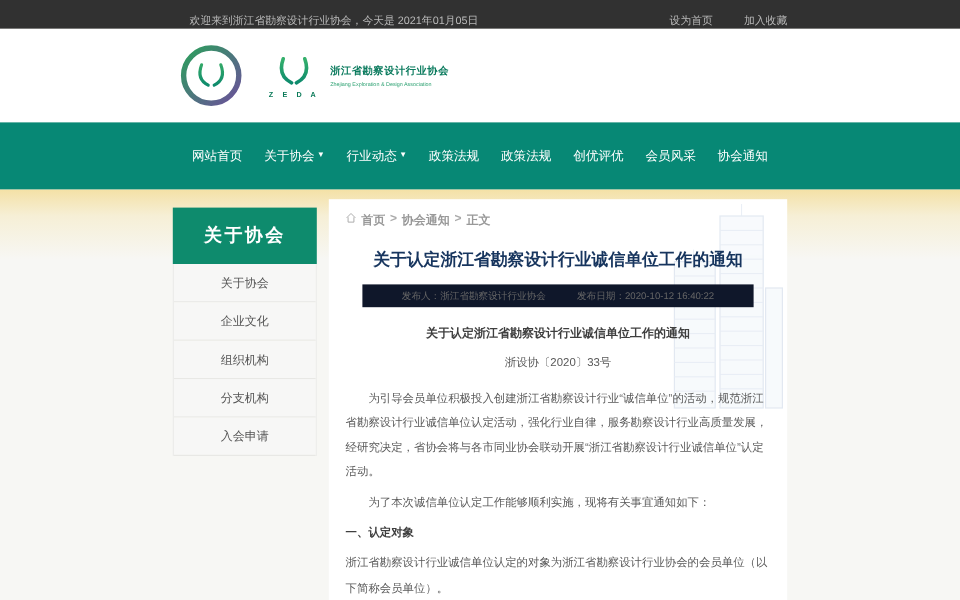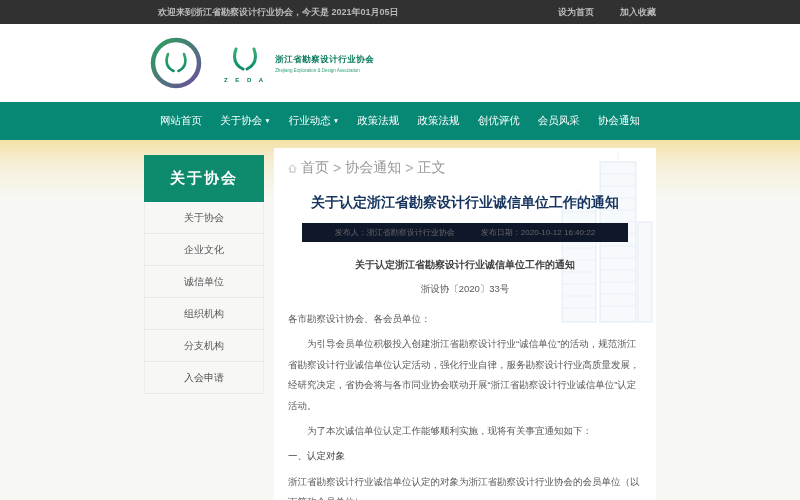--- a/index.html
+++ b/index.html
@@ -1,65 +1,65 @@
 <!DOCTYPE html>
 <html><head>
 <meta charset="utf-8">
 <style>
   * { margin:0; padding:0; box-sizing:border-box; }
   html,body { width:800px; height:500px; overflow:hidden; }
   body { font-family:"Liberation Sans","DejaVu Sans",sans-serif; background:#F7F7F4; }
 
   
   .topbar { height:24px; background:#313131; }
-  .topbar-inner { width:512px; margin:0 auto; height:100%; display:flex; justify-content:space-between; align-items:center; padding-left:14px;font-weight:bold; }
+  .topbar-inner { width:512px; margin:0 auto; height:100%; display:flex; justify-content:space-between; align-items:flex-end; padding-left:14px; }
   .topbar-inner, .topbar a { font-size:9px; color:#b9b9b9; text-decoration:none; }
   .topbar-links { display:flex; gap:26px; }
 
   
   .header { height:78px; background:#ffffff; }
   .header-inner { width:512px; margin:0 auto; height:100%; display:flex; align-items:center; padding-left:6px; }
   .emblem { width:52px; height:52px; flex:0 0 auto; cursor:pointer; }
   .zeda-logo { display:flex; flex-direction:column; align-items:center; margin-left:22px; cursor:pointer; }
   .zeda-acronym { font-size:6px; letter-spacing:3px; color:#0a7a58; margin-top:2px; font-weight:bold; }
   .org-names { margin-left:9px; }
   .org-cn { font-size:8.5px; font-weight:bold; color:#0b7b5e; letter-spacing:0.5px; }
   .org-en { font-size:4.5px; color:#2fa273; margin-top:2px; }
 
   
-  .nav { height:38px; background:#078875; }
+  .nav { height:56px; background:#078875; }
   .nav-inner { width:512px; margin:0 auto; height:100%; display:flex; align-items:center; justify-content:space-between; padding:0 16px; }
   .nav-item { color:#ffffff; font-size:10.5px; text-decoration:none; display:flex; align-items:center; gap:2px; white-space:nowrap; }
   .nav-item .arr { font-size:6.5px; line-height:1; margin-top:1px; }
 
   
   .content { position:relative; height:360px;
     background:linear-gradient(to bottom, #F4E1A6 0px, #F6EFD6 22px, #F7F7F4 58px, #F7F7F4 100%); }
   .content-inner { width:512px; margin:0 auto; display:flex; gap:10px; padding-top:8px; height:100%; }
 
   
   .sidebar { width:120px; margin-top:7px; flex:0 0 auto; }
   .sidebar-header { height:47px; background:#0E8B6D; color:#fff; font-size:15px; font-weight:bold; display:flex; align-items:center; justify-content:center; letter-spacing:2px; }
   .sidebar-list { border-left:1px solid #ececea; border-right:1px solid #ececea; }
   .sidebar-item { height:32px; background:#F7F7F6; border-bottom:1px solid #E8E8E5; display:flex; align-items:center; justify-content:center; font-size:10px; color:#555; cursor:pointer; }
 
   
   .article { flex:1; background:#ffffff; position:relative; padding:6px 14px; overflow:hidden; }
   .watermark { position:absolute; top:4px; right:0px; width:118px; height:180px; opacity:0.55; pointer-events:none; }
-  .breadcrumb { display:flex; align-items:center; gap:4px; font-size:14px; color:#999; padding-top:5px; position:relative; z-index:1; }
+  .breadcrumb { display:flex; gap:4px; font-size:10px; color:#999; padding-top:5px; position:relative; z-index:1;font-weight:bold; }
   .breadcrumb a { color:#999; text-decoration:none; }
   .crumb-sep { color:#aaa; }
   .article-title { margin-top:17px; text-align:center; font-size:14px; font-weight:bold; color:#17355E; position:relative; z-index:1; }
   .meta { margin:11px auto 0; width:92%; background:#0f172a; font-size:8px; color:#666; display:flex; justify-content:center; gap:26px; padding:4px 0; position:relative; z-index:1; }
   .body-text { margin-top:12px; font-size:9.5px; color:#595959; line-height:2.15; position:relative; z-index:1; }
   .doc-title { text-align:center; font-weight:bold; color:#3f3f3f; font-size:10px; margin-top:8px; }
   .doc-number { text-align:center; font-size:9.5px; margin:3px 0 10px; }
   .body-text p.plain { margin:5px 0; }
   .body-text p.indent { margin:5px 0; text-indent:2em; }
-  .body-text p.heading { margin:5px 0; font-weight:normal; color:#3f3f3f; }
+  .body-text p.heading { margin:5px 0; font-weight:bold; color:#3f3f3f; }
 </style>
 </head>
 <body>
 
 <div class="topbar">
   <div class="topbar-inner">
     <span>欢迎来到浙江省勘察设计行业协会，今天是 2021年01月05日</span>
     <span class="topbar-links">
       <a href="#">设为首页</a>
       <a href="#">加入收藏</a>
@@ -138,21 +138,20 @@
 </div>
 
 <div class="content">
   <div class="content-inner">
 
     <div class="sidebar">
       <div class="sidebar-header">关于协会</div>
       <div class="sidebar-list">
         <div class="sidebar-item">关于协会</div>
         <div class="sidebar-item">企业文化</div>
-        <div class="sidebar-item">诚信单位</div>
         <div class="sidebar-item">组织机构</div>
         <div class="sidebar-item">分支机构</div>
         <div class="sidebar-item">入会申请</div>
       </div>
     </div>
 
     <div class="article">
       <svg class="watermark" viewBox="0 0 118 180">
         <g stroke="#CBD7E7" stroke-width="1" fill="#F2F6FB">
           <rect x="62" y="10" width="36" height="160"></rect>
@@ -180,21 +179,20 @@
       <div class="article-title">关于认定浙江省勘察设计行业诚信单位工作的通知</div>
 
       <div class="meta">
         <span><span>发布人：</span><span>浙江省勘察设计行业协会</span></span>
         <span><span>发布日期：</span><span>2020-10-12 16:40:22</span></span>
       </div>
 
       <div class="body-text">
         <div class="doc-title">关于认定浙江省勘察设计行业诚信单位工作的通知</div>
         <div class="doc-number">浙设协〔2020〕33号</div>
-        <p class="plain">各市勘察设计协会、各会员单位：</p>
         <p class="indent">为引导会员单位积极投入创建浙江省勘察设计行业“诚信单位”的活动，规范浙江省勘察设计行业诚信单位认定活动，强化行业自律，服务勘察设计行业高质量发展，经研究决定，省协会将与各市同业协会联动开展“浙江省勘察设计行业诚信单位”认定活动。</p>
         <p class="indent">为了本次诚信单位认定工作能够顺利实施，现将有关事宜通知如下：</p>
         <p class="heading">一、认定对象</p>
         <p class="plain">浙江省勘察设计行业诚信单位认定的对象为浙江省勘察设计行业协会的会员单位（以下简称会员单位）。</p>
 
       </div>
     </div>
 
   </div>
 </div>

